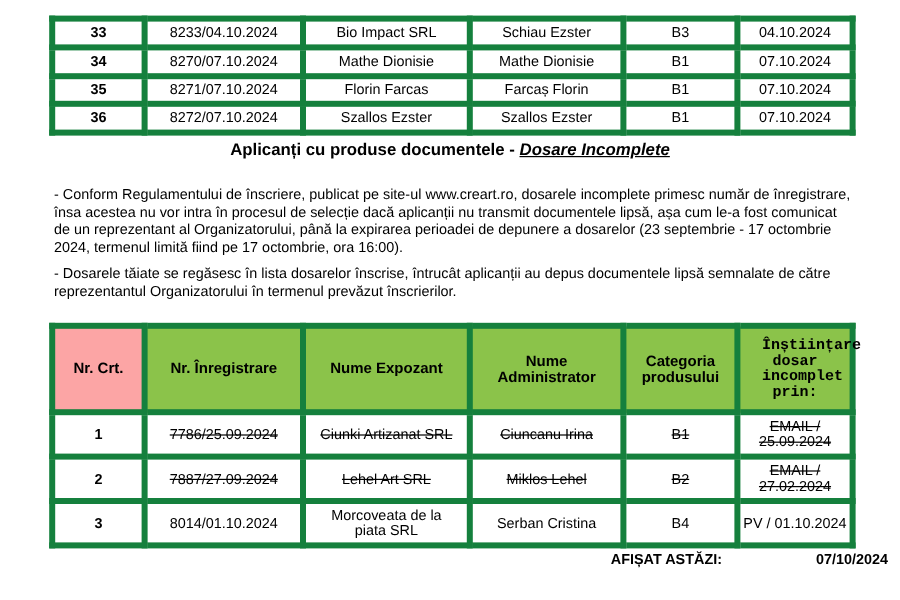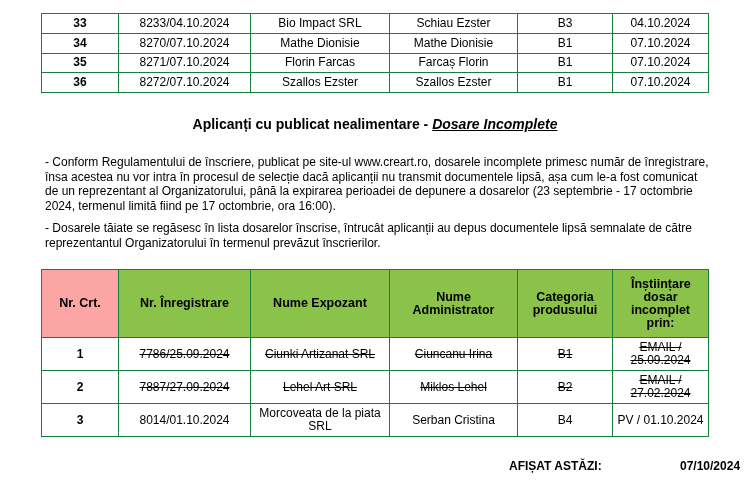--- a/index.html
+++ b/index.html
@@ -1,19 +1,19 @@
 <!DOCTYPE html>
 <html><head>
 <meta charset="utf-8">
 <style>
   html, body { margin:0; padding:0; background:#ffffff; }
   body { width:750px; height:500px; position:relative; overflow:hidden;
          font-family:"Liberation Sans", sans-serif; color:#000; }
   table { border-collapse:collapse; position:absolute; left:41px; table-layout:fixed; }
-  td, th { border:1px solid #15803d; text-align:center; vertical-align:middle; padding:0 2px;
+  td, th { border:5px solid #15803d; text-align:center; vertical-align:middle; padding:0 2px;
            font-size:12px; line-height:13px; }
   #top-table { top:13px; width:667px; }
   #top-table td { height:18.8px; }
   #top-table td.num { font-weight:bold; }
   .c1{width:77px}.c2{width:132px}.c3{width:139px}.c4{width:128px}.c5{width:95px}.c6{width:96px}
   #section-title { position:absolute; top:116px; left:0; width:750px; text-align:center;
                    font-size:14px; font-weight:bold; }
   #section-title .u { text-decoration:underline;font-style:italic; }
   .note { position:absolute; left:45px; width:665px; font-size:12px; line-height:14.6px; }
   #note1 { top:155px; }
@@ -67,42 +67,42 @@
       <td class="num">36</td>
       <td>8272/07.10.2024</td>
       <td>Szallos Ezster</td>
       <td>Szallos Ezster</td>
       <td>B1</td>
       <td>07.10.2024</td>
     </tr>
   </tbody>
 </table>
 
-<div id="section-title"><span>Aplicanți cu publicat nealimentare - </span><span class="u">Dosare Incomplete</span></div>
+<div id="section-title"><span>Aplicanți cu produse documentele - </span><span class="u">Dosare Incomplete</span></div>
 
 <div id="note1" class="note">- Conform Regulamentului de înscriere, publicat pe site-ul www.creart.ro, dosarele incomplete primesc număr de înregistrare, însa acestea nu vor intra în procesul de selecție dacă aplicanții nu transmit documentele lipsă, așa cum le-a fost comunicat de un reprezentant al Organizatorului, până la expirarea perioadei de depunere a dosarelor (23 septembrie - 17 octombrie 2024, termenul limită fiind pe 17 octombrie, ora 16:00).</div>
 <div id="note2" class="note">- Dosarele tăiate se regăsesc în lista dosarelor înscrise, întrucât aplicanții au depus documentele lipsă semnalate de către reprezentantul Organizatorului în termenul prevăzut înscrierilor.</div>
 
 <table id="bottom-table">
   <colgroup>
       <col class="c1">
       <col class="c2">
       <col class="c3">
       <col class="c4">
       <col class="c5">
       <col class="c6">
     </colgroup>
   <thead>
     <tr>
       <th style="background: #fca5a5;">Nr. Crt.</th>
       <th style="background: rgb(139, 195, 74);">Nr. Înregistrare</th>
       <th style="background: rgb(139, 195, 74);">Nume Expozant</th>
       <th style="padding: 0px 14px; background: rgb(139, 195, 74);">Nume Administrator</th>
       <th style="padding: 0px 12px; background: rgb(139, 195, 74);">Categoria produsului</th>
-      <th style="padding: 0px 18px; background: rgb(139, 195, 74);">Înștiințare dosar incomplet prin:</th>
+      <th style="padding: 0px 18px; background: rgb(139, 195, 74); font-family: Liberation Mono, monospace;">Înștiințare dosar incomplet prin:</th>
     </tr>
   </thead>
   <tbody>
     <tr>
       <td class="num">1</td>
       <td class="strike">7786/25.09.2024</td>
       <td class="strike">Ciunki Artizanat SRL</td>
       <td class="strike">Ciuncanu Irina</td>
       <td class="strike">B1</td>
       <td class="strike" style="padding:0 14px">EMAIL / 25.09.2024</td>

